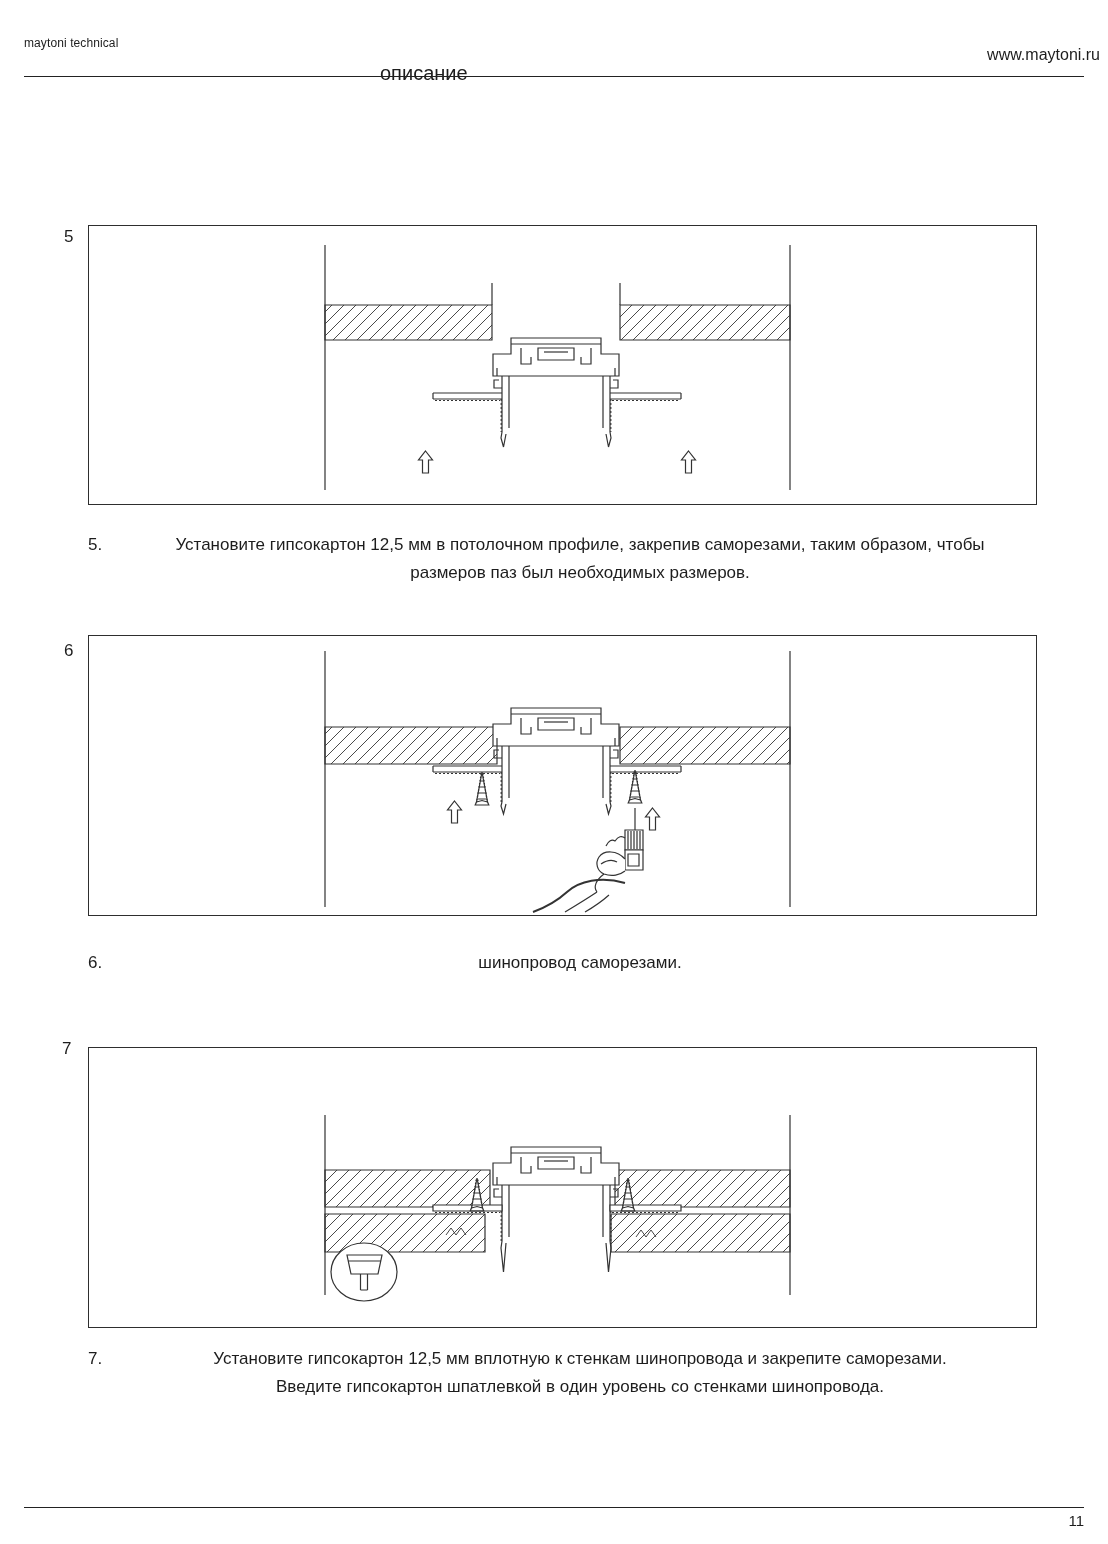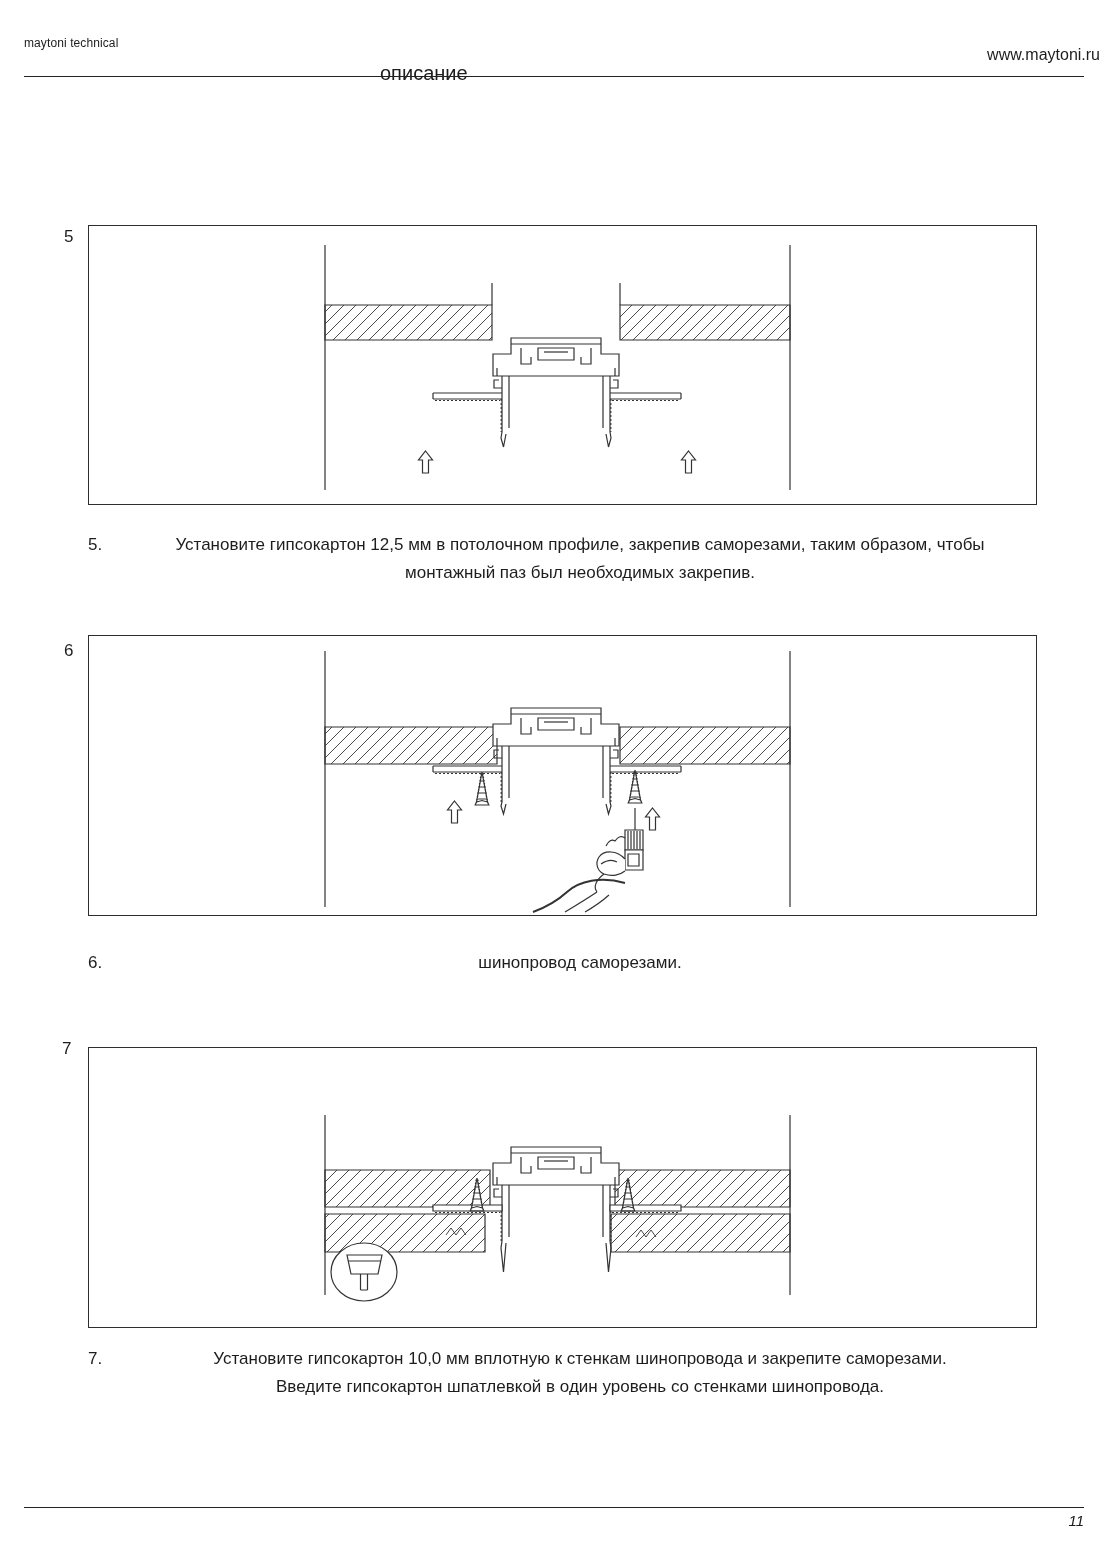--- a/index.html
+++ b/index.html
@@ -25,21 +25,21 @@
   .caption{position:absolute;left:88px;width:950px;font-size:17px;line-height:28px;}
   #cap5{top:531px;} #cap6{top:949px;} #cap7{top:1345px;}
   .cap-num{position:absolute;left:0;top:0;}
   .cap-text{margin-left:34px;text-align:center;}
   .cap-line{white-space:pre;}
   
   .diagrams{position:absolute;left:88px;top:0;width:949px;height:1544px;pointer-events:none;}
   .diagrams path,.diagrams rect,.diagrams line,.diagrams polyline,.diagrams ellipse{vector-effect:non-scaling-stroke;}
   
   .ftr-rule{position:absolute;left:24px;right:24px;top:1507px;border-top:1.6px solid #222;}
-  .page-num{position:absolute;right:24px;top:1512px;font-size:15px;font-style:italic;}
+  .page-num{position:absolute;right:24px;top:1512px;font-size:15px;}
 </style>
 </head>
 <body>
 
 <div class="hdr-brand">maytoni technical</div>
 <div class="hdr-section">описание</div>
 <div class="hdr-site">www.maytoni.ru</div>
 <div class="hdr-rule"></div>
 
 <div class="fig-label" id="label5">5</div>
@@ -176,31 +176,31 @@
       <path d="M260,214 H293"></path>
       <path d="M272.5,227 V243 M279.5,227 V243 M272.5,243 H279.5"></path>
     </g>
   </g>
 </svg>
 
 <div class="caption" id="cap5">
   <span class="cap-num">5.</span>
   <div class="cap-text">
     <div class="cap-line">Установите гипсокартон 12,5 мм в потолочном профиле, закрепив саморезами, таким образом, чтобы</div>
-    <div class="cap-line">монтажный паз был необходимых закрепив.</div>
+    <div class="cap-line">размеров паз был необходимых размеров.</div>
   </div>
 </div>
 <div class="caption" id="cap6">
   <span class="cap-num">6.</span>
   <div class="cap-text">
     <div class="cap-line">шинопровод саморезами.</div>
   </div>
 </div>
 <div class="caption" id="cap7">
   <span class="cap-num">7.</span>
   <div class="cap-text">
-    <div class="cap-line">Установите гипсокартон 10,0 мм вплотную к стенкам шинопровода и закрепите саморезами.</div>
+    <div class="cap-line">Установите гипсокартон 12,5 мм вплотную к стенкам шинопровода и закрепите саморезами.</div>
     <div class="cap-line">Введите гипсокартон шпатлевкой в один уровень со стенками шинопровода.</div>
   </div>
 </div>
 
 <div class="ftr-rule"></div>
 <div class="page-num">11</div>
 
 </body></html>

